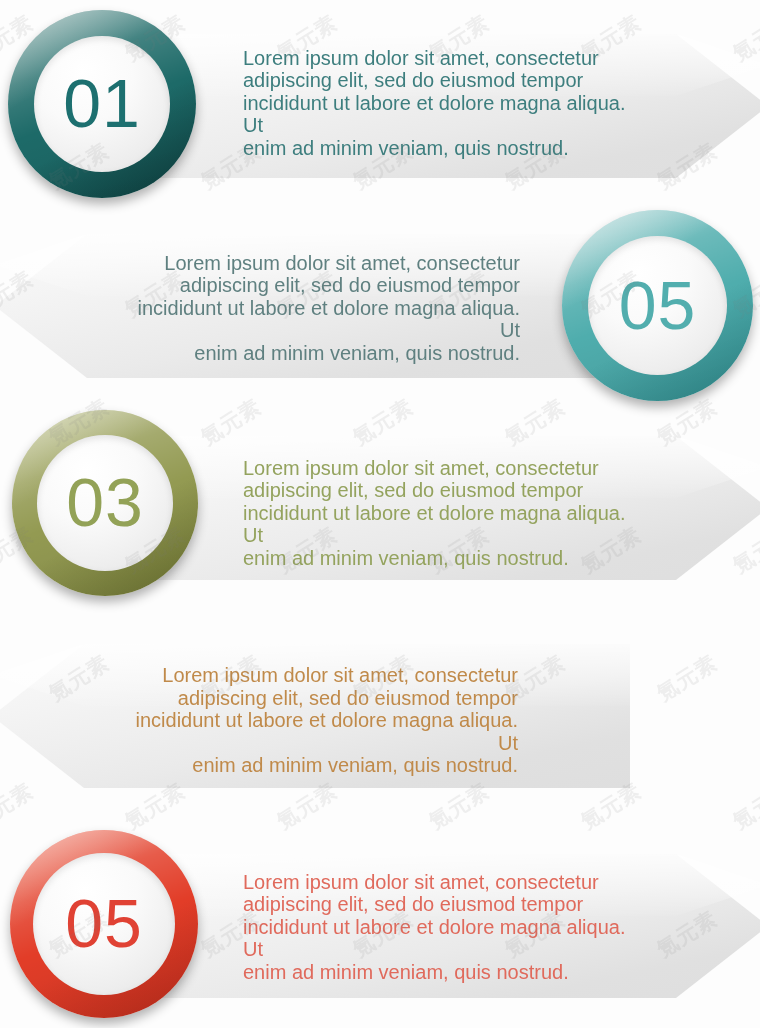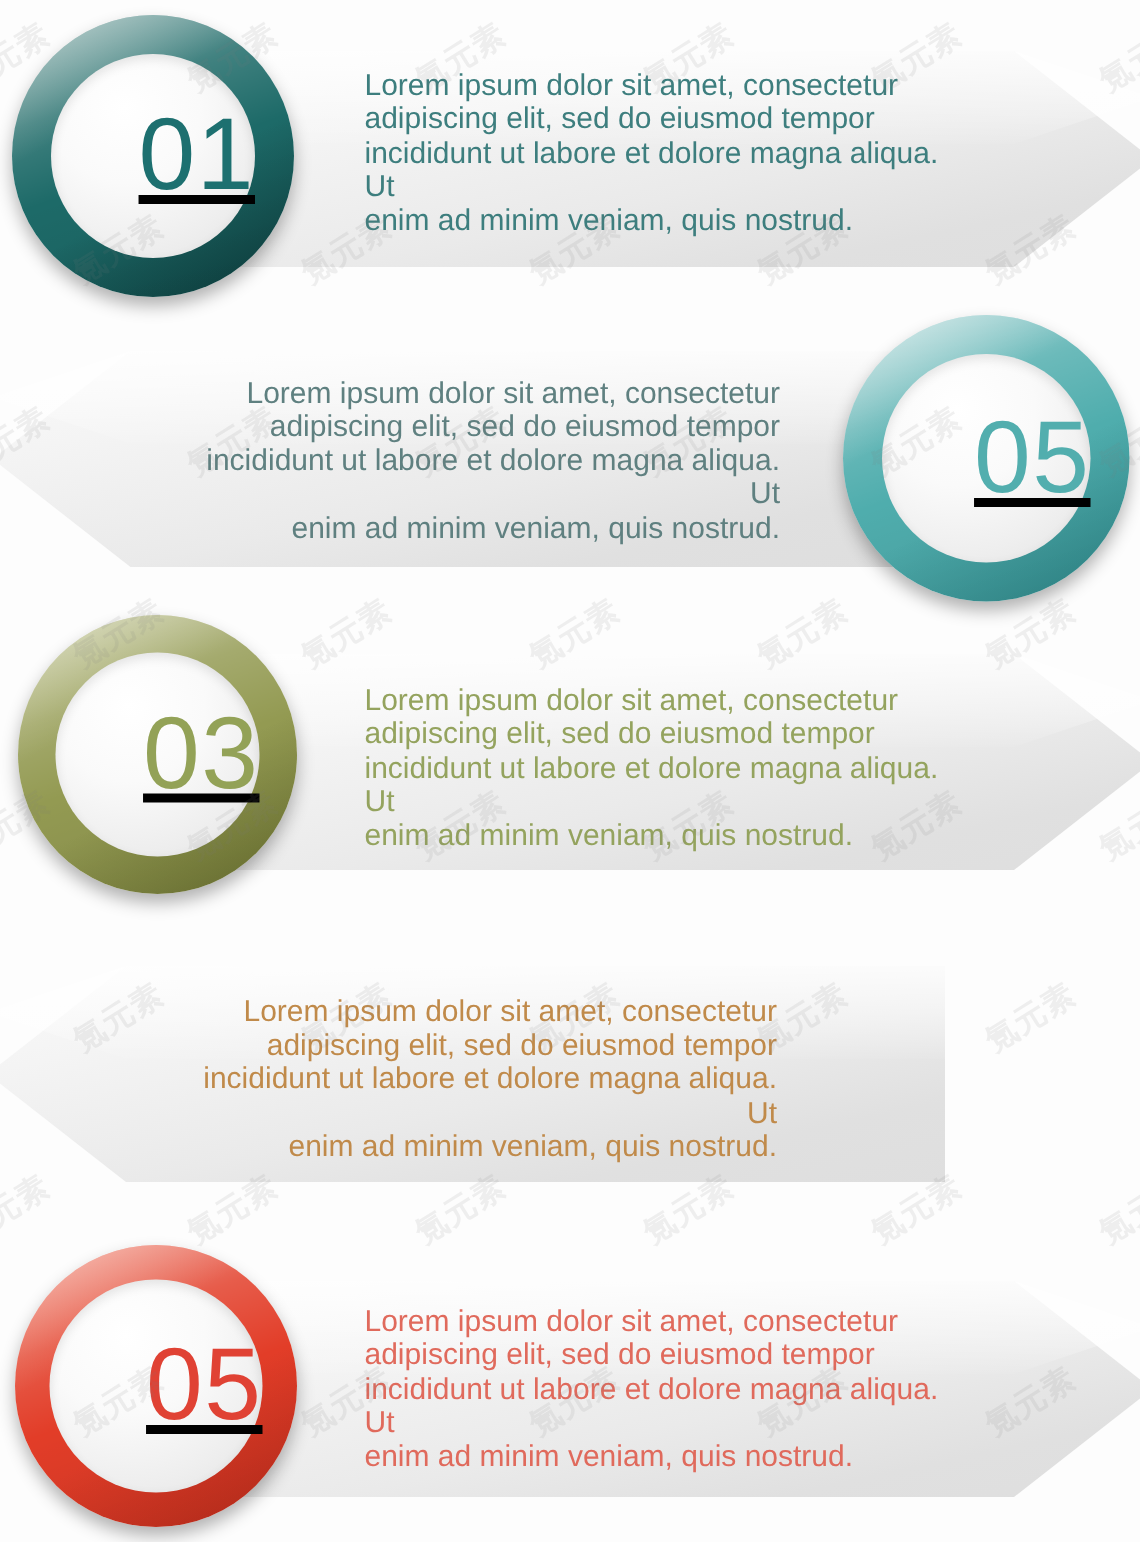--- a/index.html
+++ b/index.html
@@ -88,21 +88,21 @@
   }
   .badge .ring-gloss{
     position:absolute;inset:0;border-radius:50%;
     background:linear-gradient(160deg,rgba(255,255,255,0.58) 0%,rgba(255,255,255,0.16) 30%,rgba(255,255,255,0) 52%,rgba(0,0,0,0.12) 100%);
   }
   .badge .inner{
     position:absolute;
     border-radius:50%;
     background:radial-gradient(circle at 36% 26%,#ffffff 0%,#fafafa 38%,#eeeeee 72%,#e2e2e2 100%);
     box-shadow:inset 0 3px 7px rgba(0,0,0,0.10);
-    display:flex;align-items:center;justify-content:flex-end;text-decoration:underline;
+    display:flex;align-items:center;justify-content:center;
   }
   .badge .num{
     font-size:68px;
     font-weight:300;
     letter-spacing:1px;
     font-family:"Liberation Sans", sans-serif;
     line-height:1;
     margin-top:-2px;
   }
 </style>

